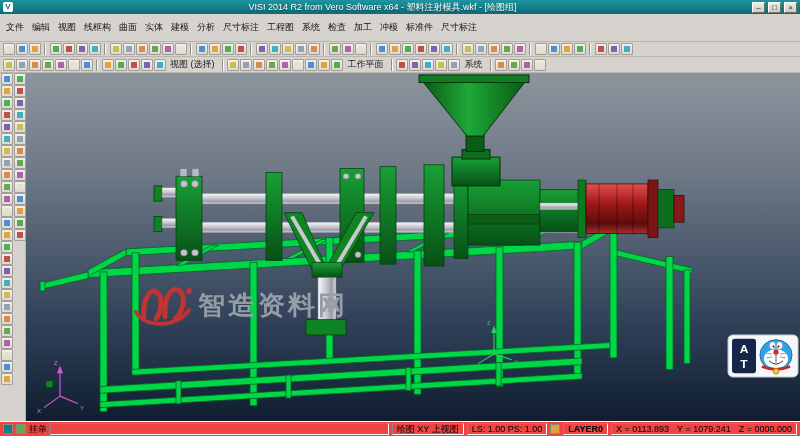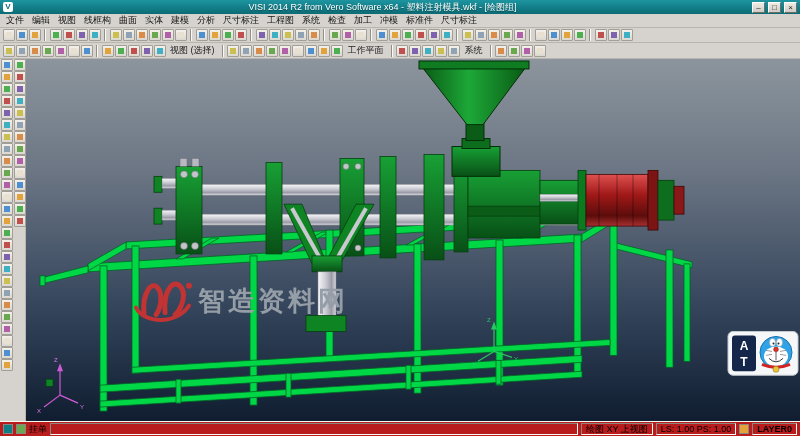--- a/index.html
+++ b/index.html
@@ -6,21 +6,21 @@
   html,body{width:800px;height:436px;overflow:hidden}
   body{display:flex;flex-direction:column;font-family:"Liberation Sans",sans-serif;background:#d6d3ce}
 
   
   .titlebar{height:14px;background:linear-gradient(180deg,#1d95a0,#0b6b75);display:flex;align-items:center;gap:3px;padding:0 3px;flex:0 0 auto}
   .app-icon{width:10px;height:10px;background:#fff;color:#0b6b75;font-size:8px;font-weight:bold;line-height:10px;text-align:center;border-radius:2px;flex:0 0 auto}
   .title-text{flex:1;text-align:center;color:#fff;font-size:9px;white-space:nowrap;overflow:hidden;text-shadow:0 1px 1px rgba(0,0,0,.4)}
   .win-btn{width:13px;height:11px;background:linear-gradient(#efece6,#cfccc5);border:1px solid;border-color:#fff #6f6c66 #6f6c66 #fff;font-size:8px;line-height:9px;text-align:center;color:#222;flex:0 0 auto}
 
   
-  .menubar{height:14px;display:flex;align-items:center;background:#d6d3ce;border-bottom:1px solid #b8b5ae;padding:0 2px;flex:0 0 auto}
+  .menubar{height:28px;display:flex;align-items:center;background:#d6d3ce;border-bottom:1px solid #b8b5ae;padding:0 2px;flex:0 0 auto}
   .menu-item{font-size:9px;padding:0 4px;white-space:nowrap;color:#111}
 
   
   .toolbar{display:flex;align-items:center;background:#d6d3ce;border-bottom:1px solid #b8b5ae;padding:0 2px;flex:0 0 auto}
   #toolbar-row-1{height:15px}
   #toolbar-row-2{height:16px}
   .tbicon{width:12px;height:12px;background:linear-gradient(#f4f1ea,#dbd8d1);border:1px solid #a19e97;border-radius:1px;display:flex;align-items:center;justify-content:center;margin:0 .5px;flex:0 0 auto}
   .tbicon .glyph{width:6px;height:6px}
   .tbsep{width:2px;height:12px;border-left:1px solid #918e88;border-right:1px solid #fbf9f4;margin:0 3px;flex:0 0 auto}
   .tblabel{font-size:9px;color:#222;padding:0 4px;white-space:nowrap;flex:0 0 auto}
@@ -28,21 +28,21 @@
   
   .main{flex:1;display:flex;min-height:0}
   .left-toolbar{width:26px;display:flex;background:#d6d3ce;border-right:1px solid #b8b5ae;flex:0 0 auto}
   .lt-col{width:13px;display:flex;flex-direction:column;align-items:center}
   .viewport{flex:1;position:relative;background:linear-gradient(180deg,#8c959d 0%,#6d7785 30%,#32435a 70%,#101d30 100%);overflow:hidden}
   .viewport svg{position:absolute;inset:0;width:100%;height:100%}
   .viewport text{font-family:"Liberation Sans",sans-serif}
   .serif{font-family:"Liberation Serif",serif}
 
   
-  .statusbar{height:15px;display:flex;align-items:center;gap:3px;background:#b91c1c;border-top:1px solid #fbf9f4;padding:0 3px;font-size:9px;flex:0 0 auto}
+  .statusbar{height:15px;display:flex;align-items:center;gap:3px;background:#ef4444;border-top:1px solid #fbf9f4;padding:0 3px;font-size:9px;flex:0 0 auto}
   .sb-icon{width:10px;height:10px;border:1px solid #8a8780;flex:0 0 auto}
   .sb-cell{height:12px;line-height:11px;border:1px solid;border-color:#8a8780 #fbf9f4 #fbf9f4 #8a8780;padding:0 4px;white-space:nowrap;display:flex;gap:8px;align-items:center;flex:0 0 auto}
   .sb-fill{flex:1;height:12px;border:1px solid;border-color:#8a8780 #fbf9f4 #fbf9f4 #8a8780;min-width:20px}
   .bold{font-weight:bold}
 </style>
 </head>
 <body>
 
 <div class="titlebar">
   <div class="app-icon">V</div>
@@ -622,13 +622,18 @@
   <div class="sb-cell">
       <span>绘图 XY 上视图</span>
     </div>
   <div class="sb-cell">
       <span>LS: 1.00 PS: 1.00</span>
     </div>
   <div class="sb-icon" style="background:#e2a33c"></div>
   <div class="sb-cell bold">
       <span>LAYER0</span>
     </div>
+  <div class="sb-cell">
+    <span>X = 0113.893</span>
+    <span>Y = 1079.241</span>
+    <span>Z = 0000.000</span>
+  </div>
 </div>
 
 </body></html>

